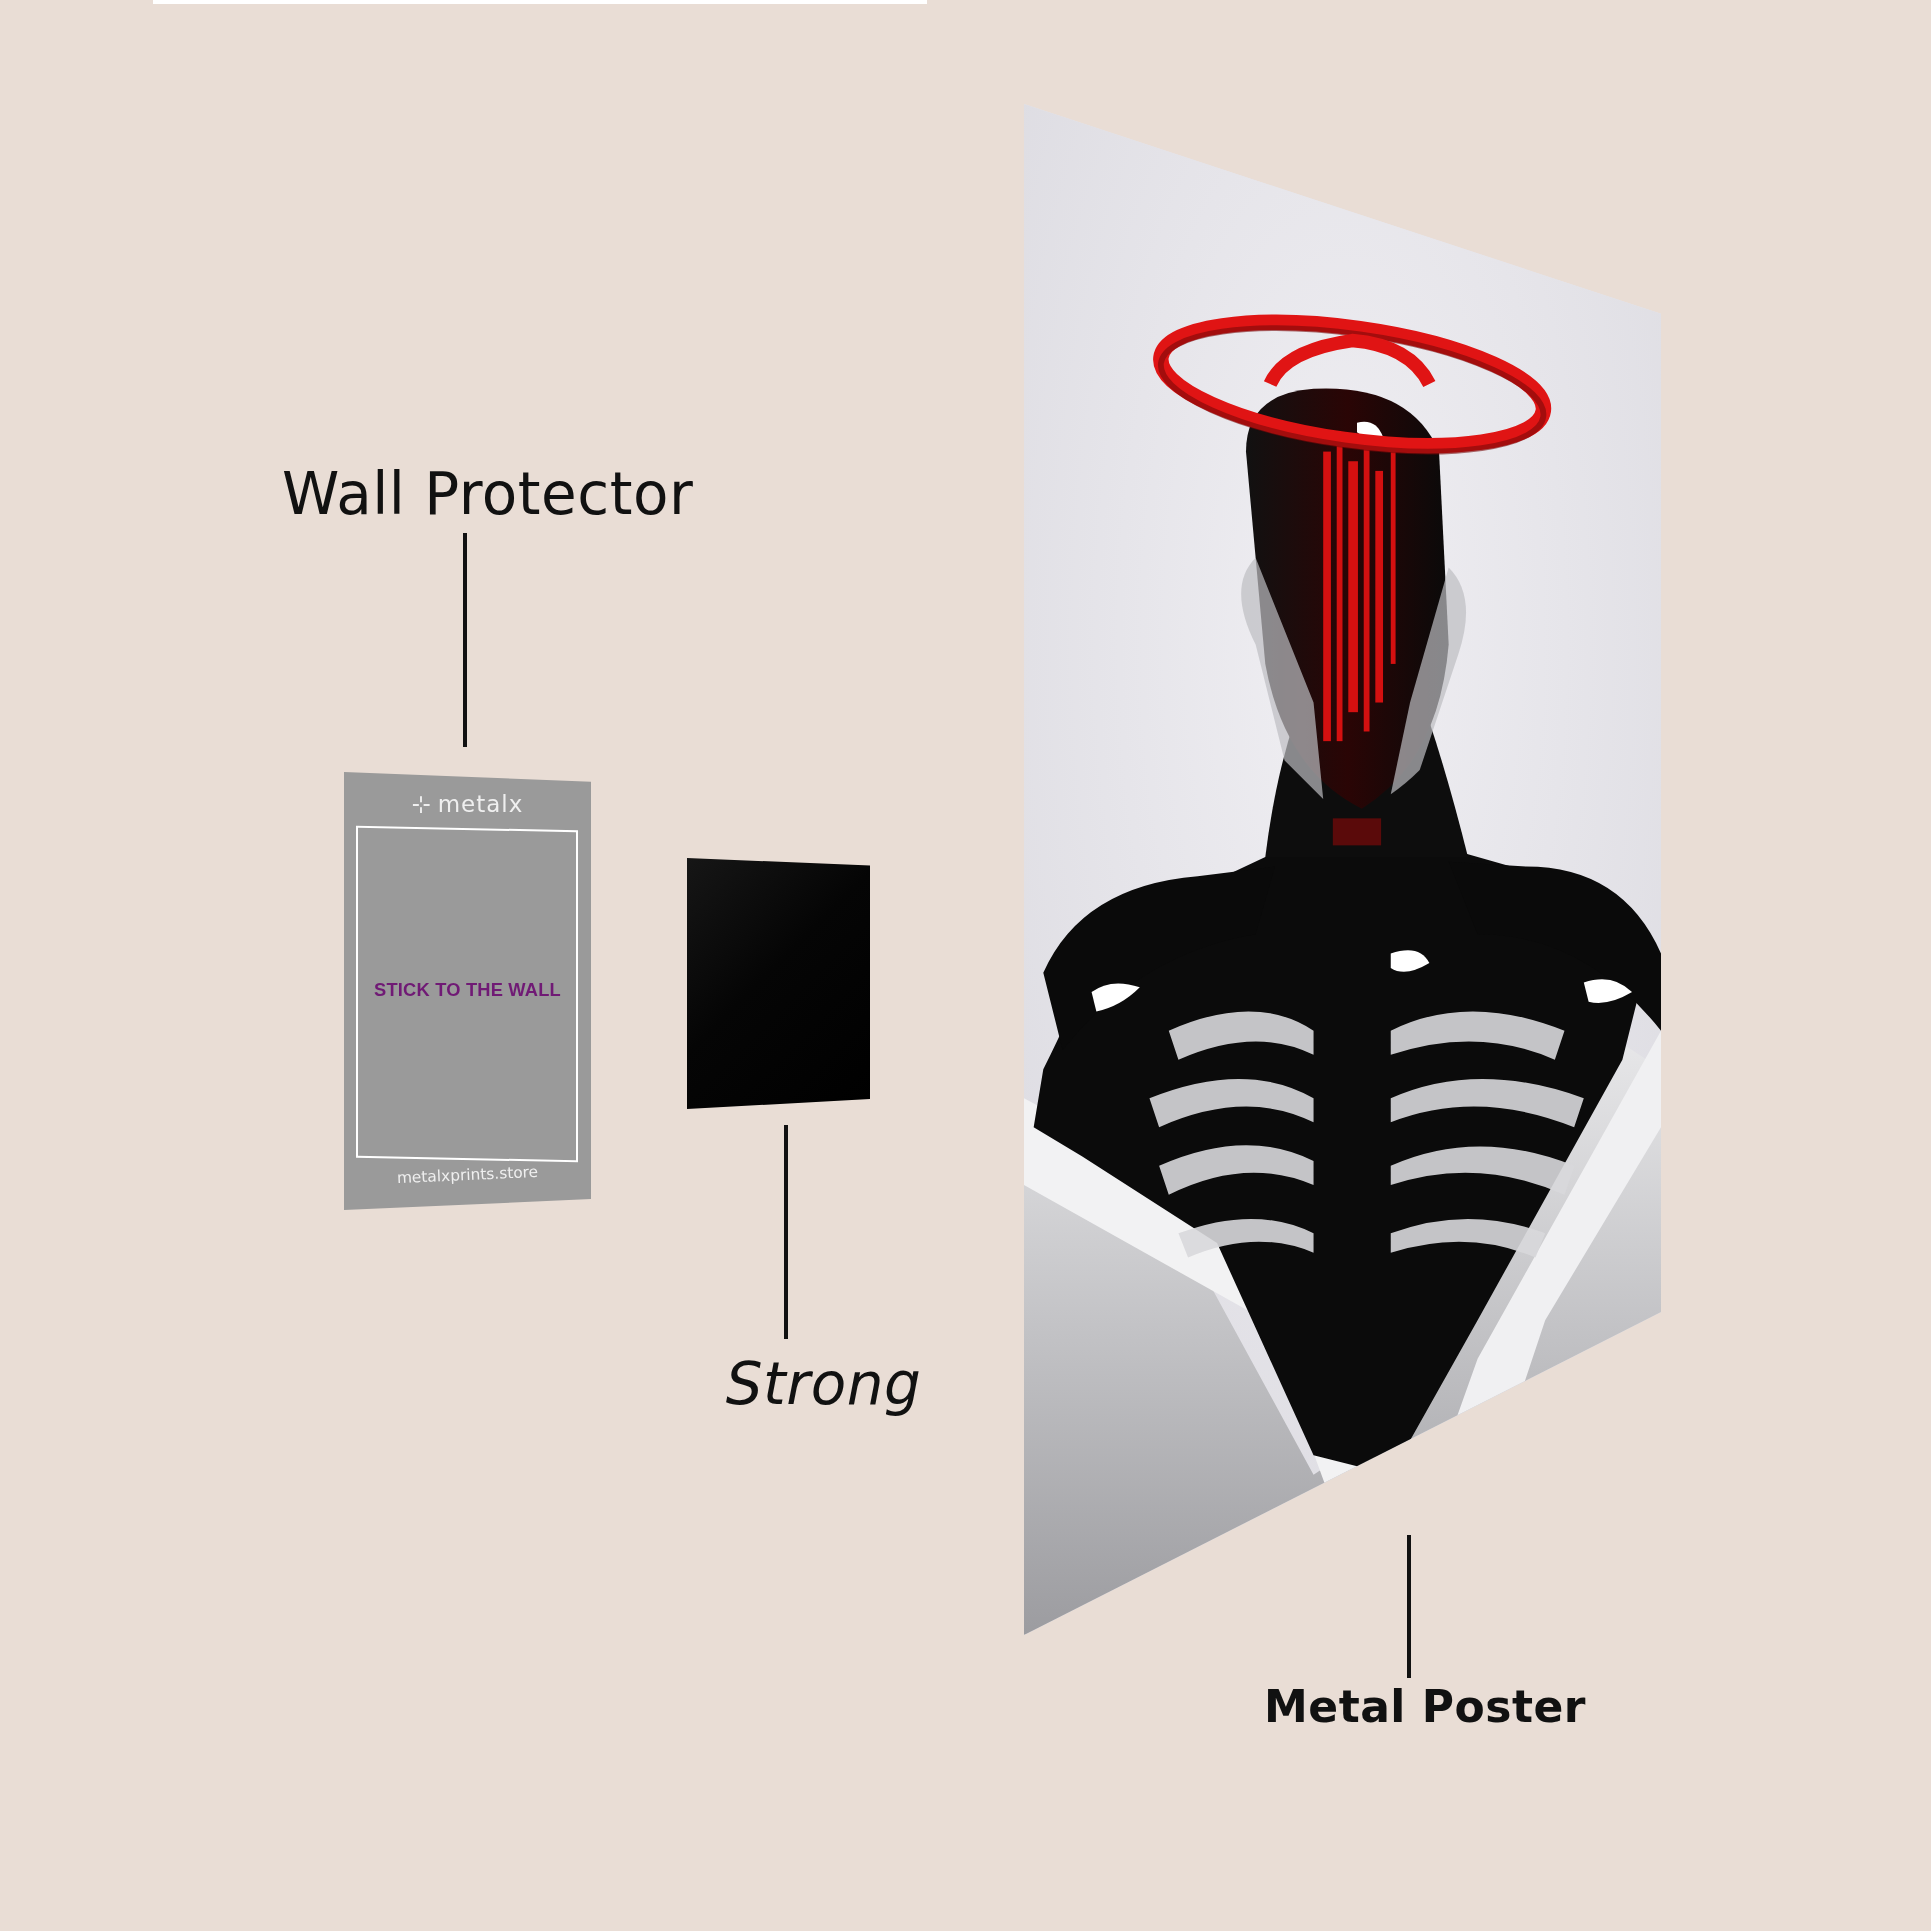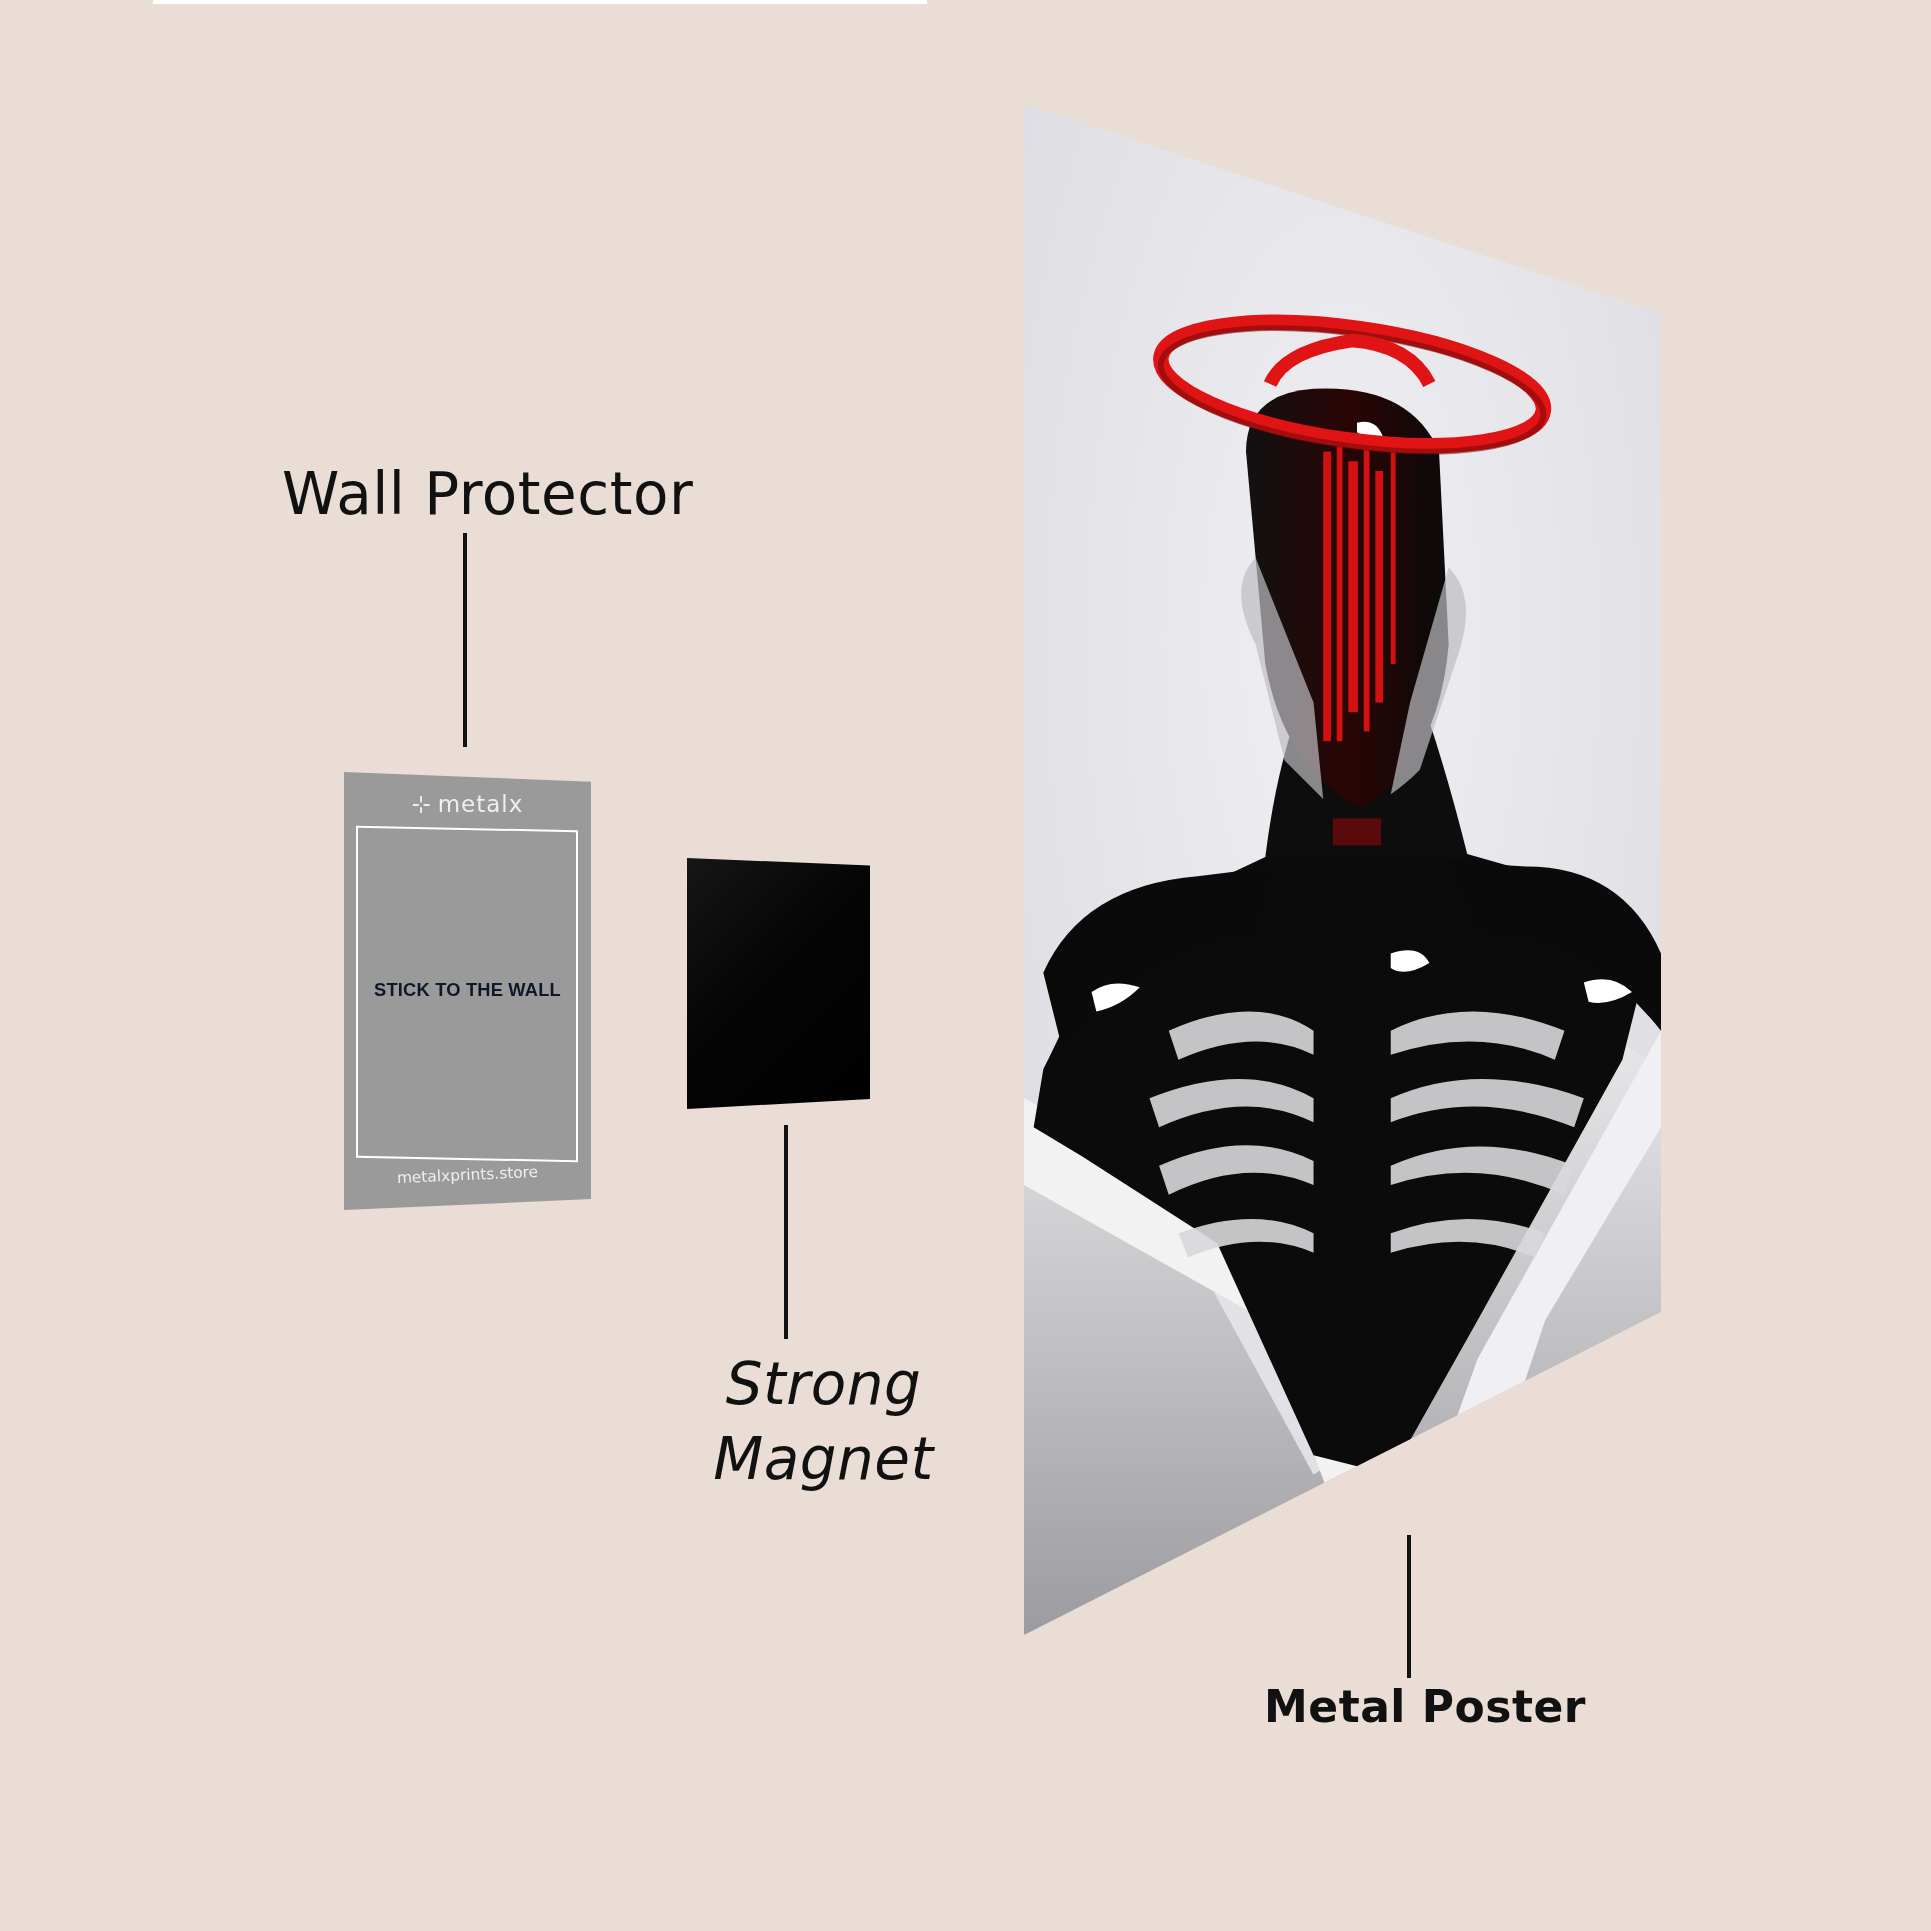--- a/index.html
+++ b/index.html
@@ -46,21 +46,21 @@
     font-family: "DejaVu Sans", sans-serif;
   }
   .protector-logo .mark { font-size: 23px; margin-right: 5.8px; }
   .protector-frame {
     position: absolute; left: 11.6px; top: 56px; width: 218px; height: 328px;
     border: 2.9px solid #ffffff;
     transform: skewY(1.2deg);
   }
   .protector-text {
     position: absolute; left: 0; right: 0; top: 207px;
-    text-align: center; color: #0f172a; font-weight: 700; font-size: 18.3px;
+    text-align: center; color: #701a75; font-weight: 700; font-size: 18.3px;
     font-family: "Liberation Sans", sans-serif;
     letter-spacing: 0.2px;
   }
   .protector-url {
     position: absolute; left: 0; right: 0; top: 394px;
     text-align: center; color: #efefef; font-size: 15.4px;
     transform: rotate(-2.5deg);
     font-family: "DejaVu Sans", sans-serif;
   }
 
@@ -83,21 +83,20 @@
 </head>
 <body>
 
 <div class="top-strip"></div>
 
 <div class="label label-wall">Wall Protector</div>
 <div class="callout-line line-wall"></div>
 
 <div class="label label-magnet">
   <span>Strong</span>
-  <span>Magnet</span>
 </div>
 <div class="callout-line line-magnet"></div>
 
 <div class="label label-poster">Metal Poster</div>
 <div class="callout-line line-poster"></div>
 
 <div class="protector">
   <div class="protector-logo">
     <span class="mark">⊹</span><span>metalx</span>
   </div>

